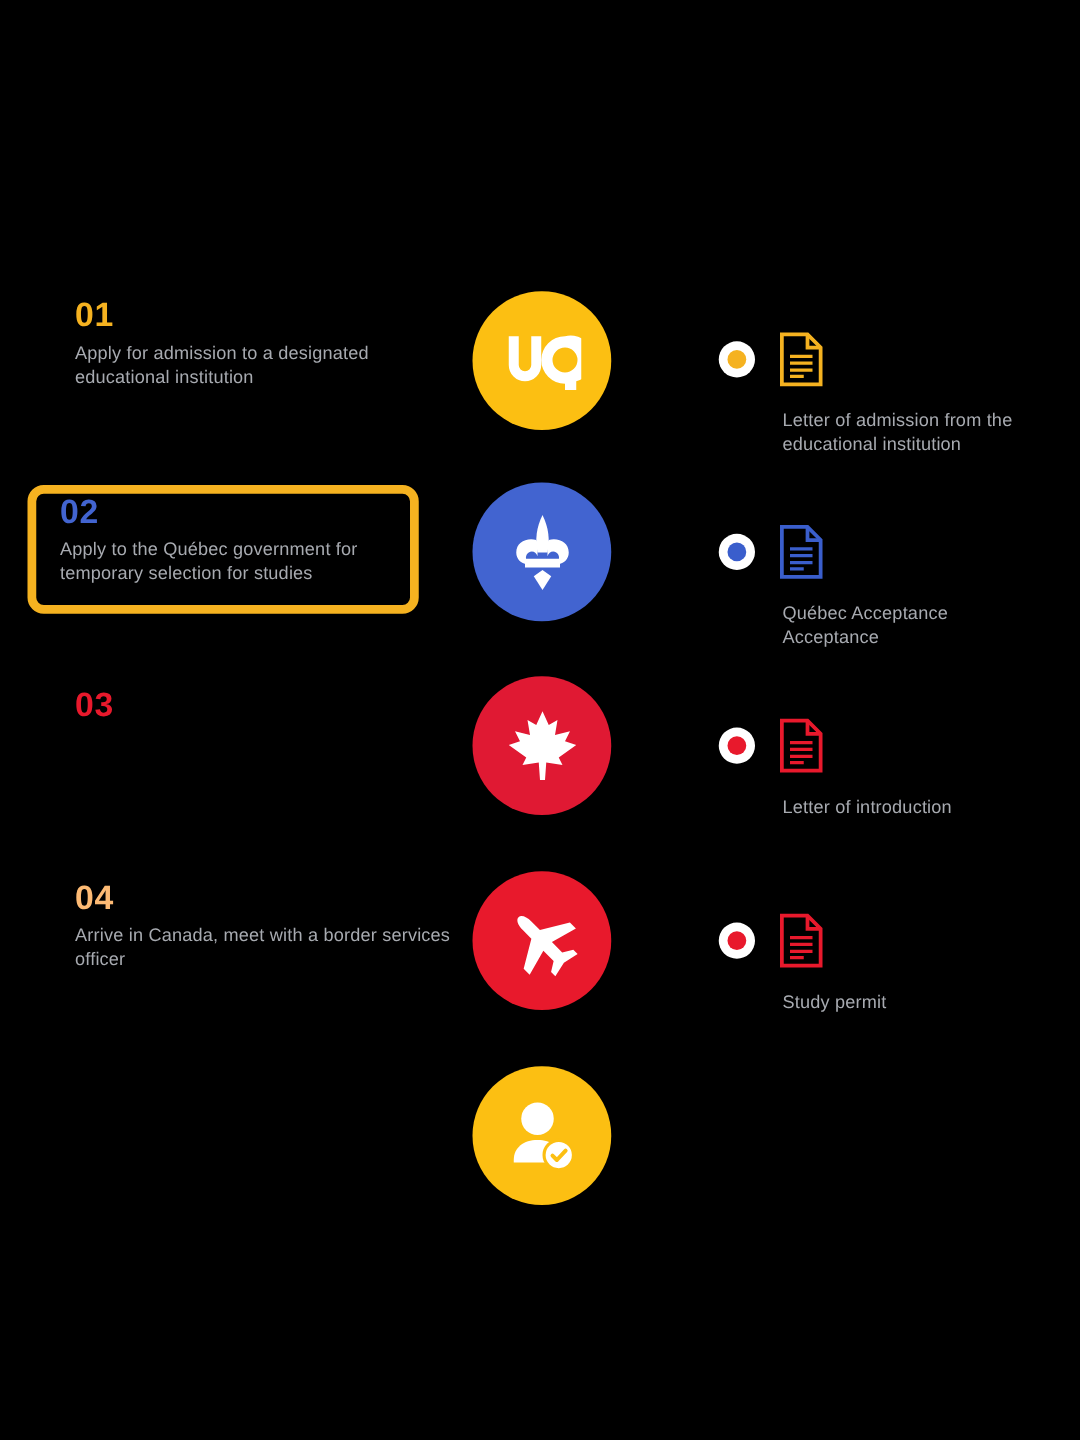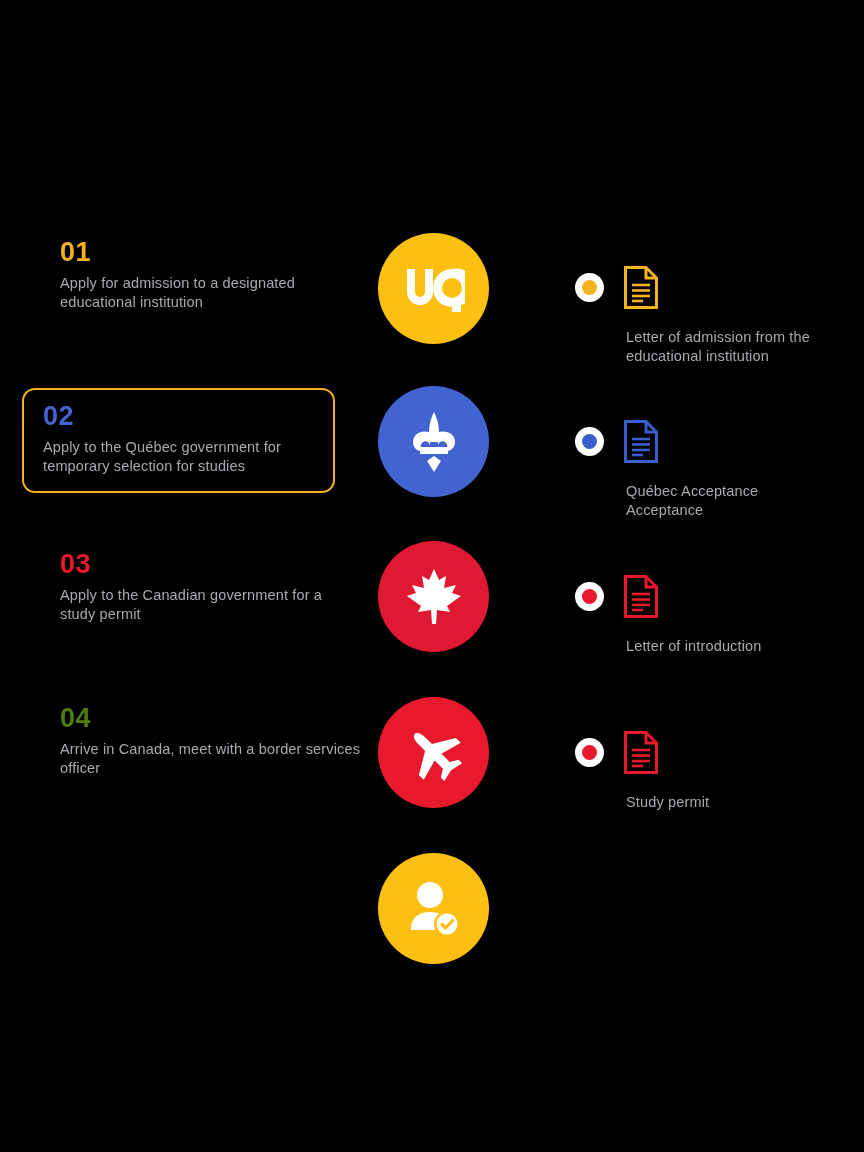--- a/index.html
+++ b/index.html
@@ -19,23 +19,23 @@
   }
 
   
   .step {
     position: absolute;
     left: 41px;
     width: 320px;
   }
   .step-inner { padding: 0 0 0 19px; }
   .step.highlighted .step-inner {
-    border: 2px solid #15803d;
+    border: 7px solid #15803d;
     border-radius: 13px;
-    padding: 12px 16px 16px 19px;
+    padding: 0 16px 16px 19px;
     margin-left: -19px;
     width: 313px;
   }
   .step-number {
     font-size: 27px;
     font-weight: bold;
     letter-spacing: 0.5px;
     line-height: 1.05;
     margin-bottom: 8px;
   }
@@ -108,27 +108,26 @@
   <div class="step highlighted" style="top:388px">
     <div class="step-inner" style="border-color: rgb(245, 178, 32);">
       <div class="step-number" style="color: rgb(66, 100, 208);">02</div>
       <div class="step-title">Apply to the Québec government for temporary selection for studies</div>
     </div>
   </div>
 
   <div class="step" style="top:550px">
     <div class="step-inner">
       <div class="step-number" style="color: rgb(232, 25, 44);">03</div>
-      <div class="step-title">Apply to the Canadian government for a study permit</div>
     </div>
   </div>
 
   <div class="step" style="top:704px">
     <div class="step-inner">
-      <div class="step-number" style="color: #4d7c0f;">04</div>
+      <div class="step-number" style="color: #fdba74;">04</div>
       <div class="step-title">Arrive in Canada, meet with a border services officer</div>
     </div>
   </div>
 
 
   <div class="circle" style="top: 233px; background: rgb(252, 191, 18);">
     <span>
       <svg width="62" height="48" viewBox="0 0 62 48">
         <path d="M4 4 L4 27 A13 13 0 0 0 30 27 L30 4 L22 4 L22 27 A5 5 0 0 1 12 27 L12 4 Z" fill="#ffffff"></path>
         <path d="M49 4 A15 15 0 1 0 49 42 L49 47 L58 47 L58 40 A15 15 0 0 0 49 4 Z M49 13 A8 8 0 1 1 49 33 A8 8 0 1 1 49 13 Z" fill="#ffffff"></path>

